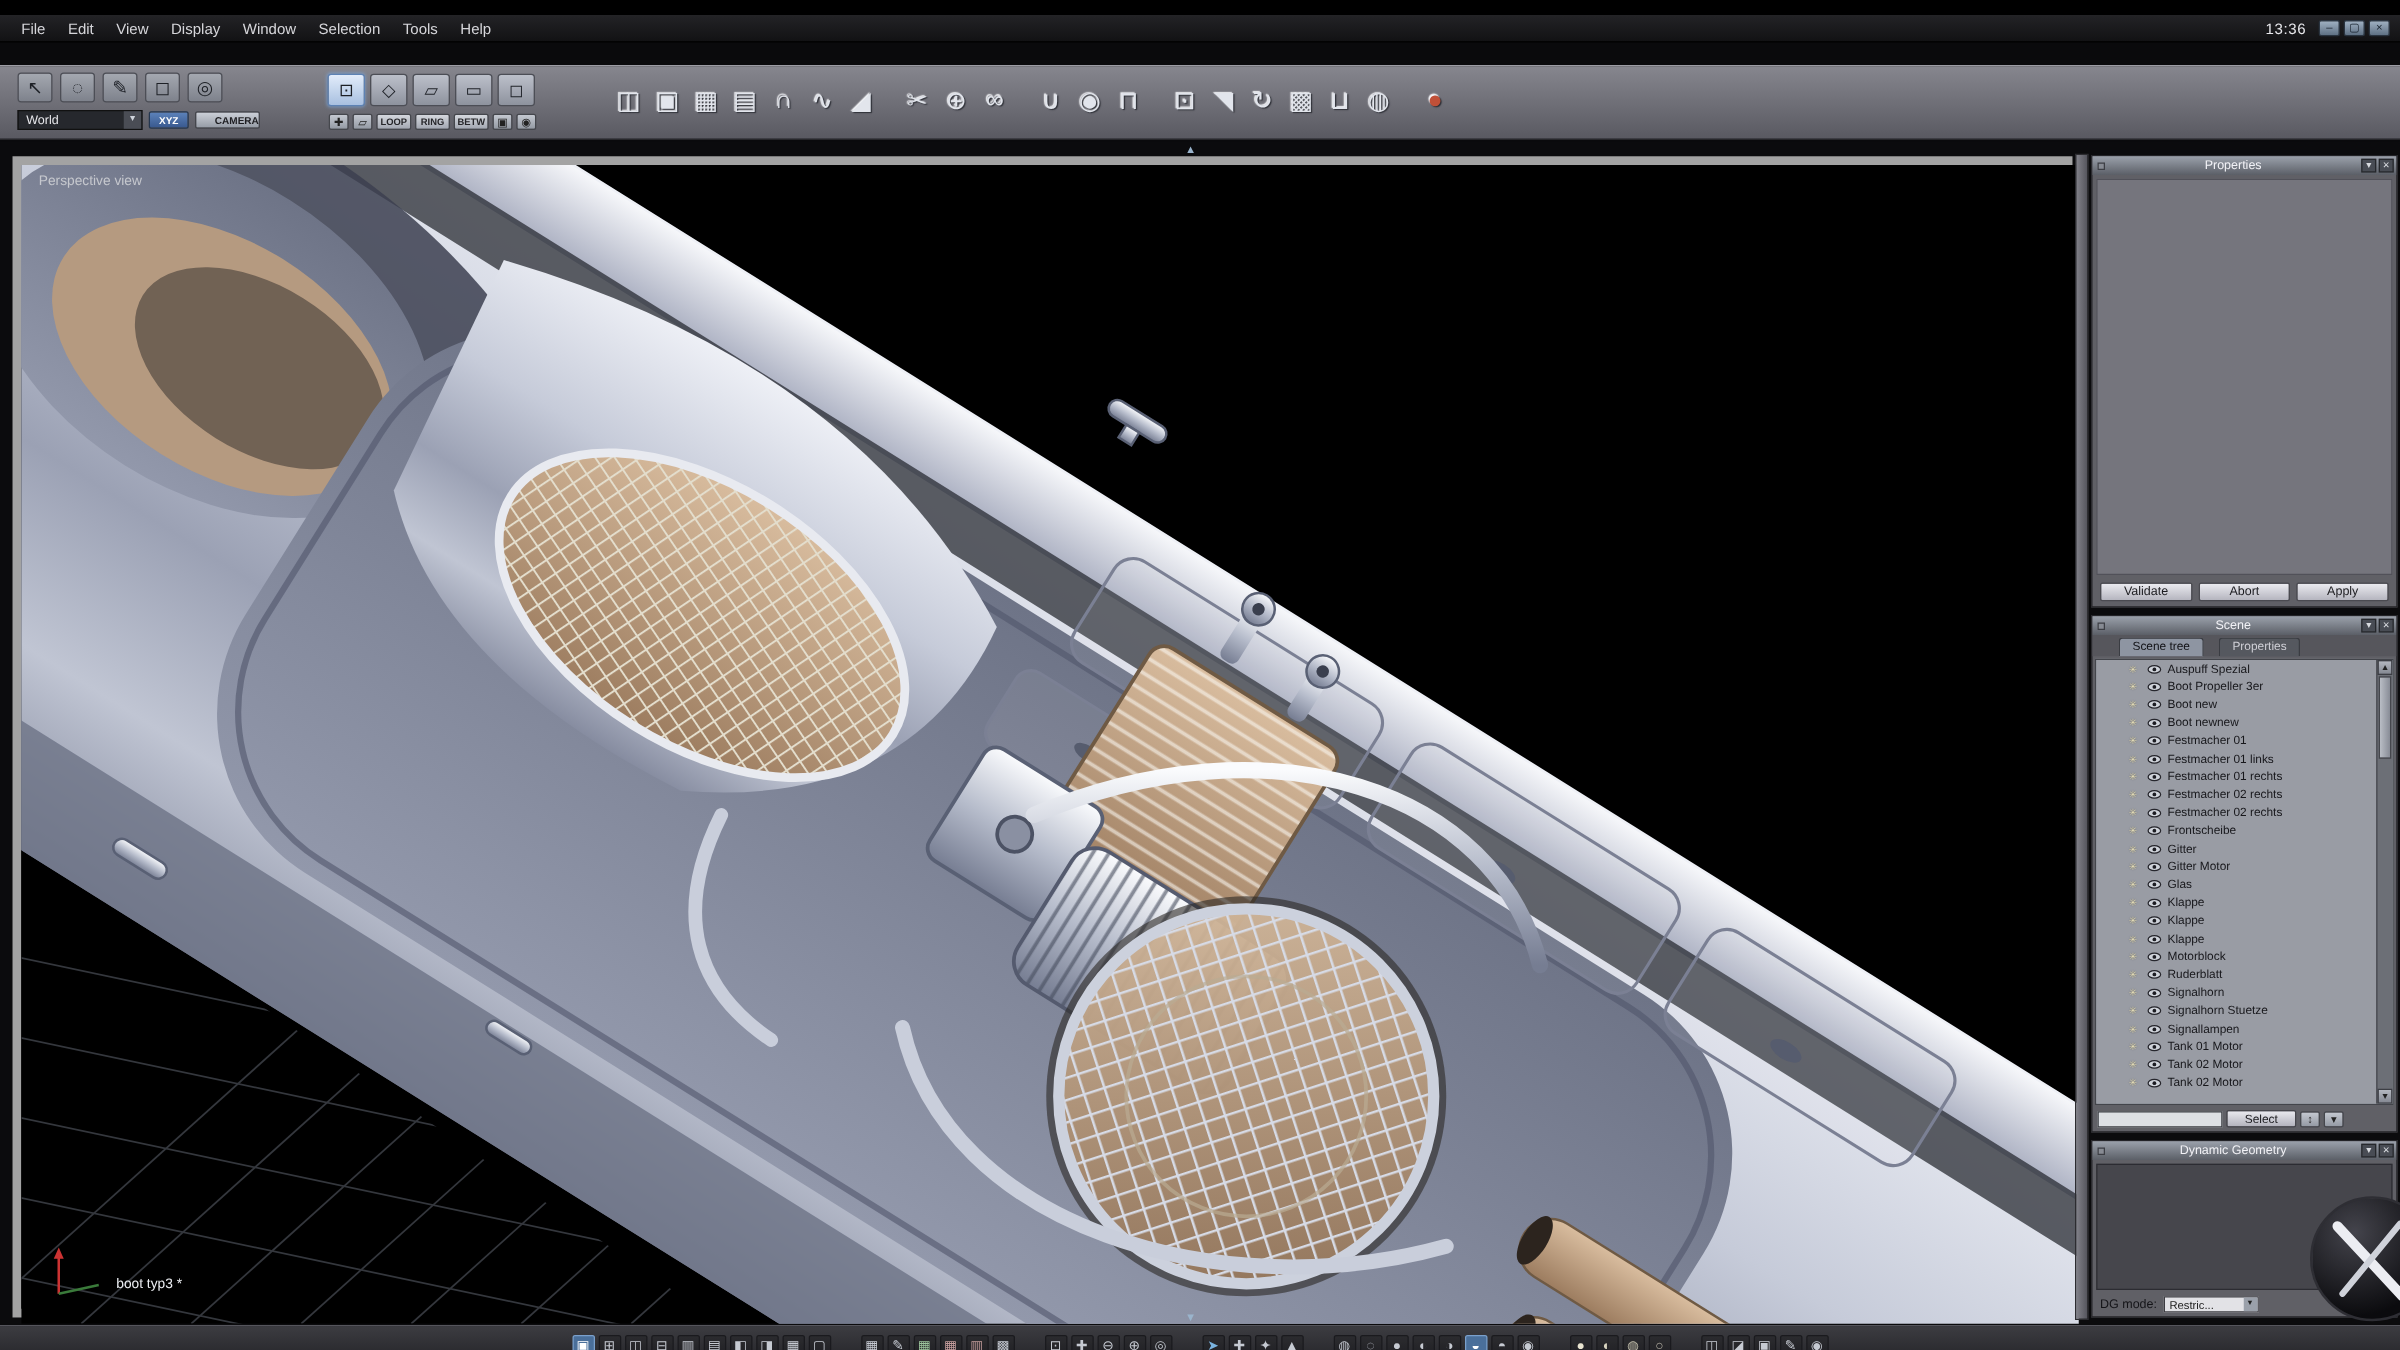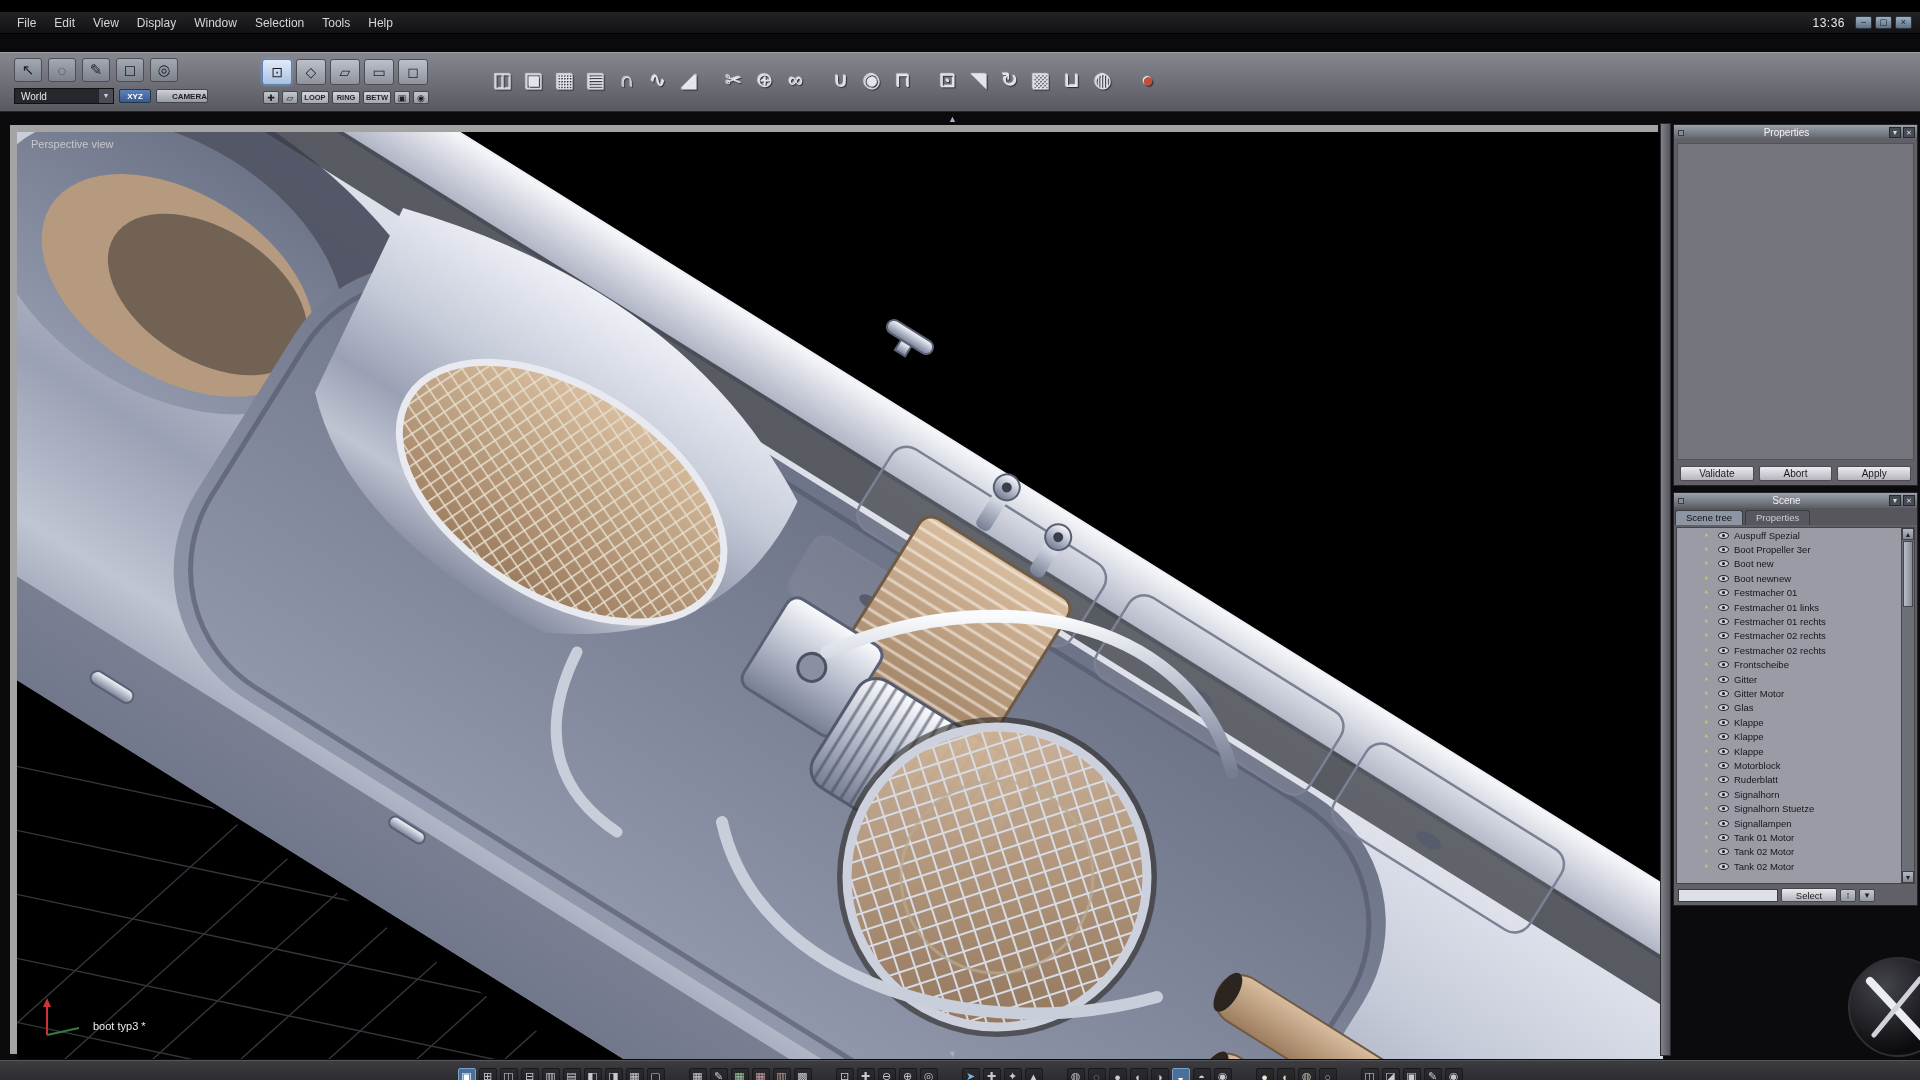--- a/index.html
+++ b/index.html
@@ -52,21 +52,21 @@
   .panel { position:absolute; left:1673px; width:245px; background:#606066; border:1px solid #232327; display:flex; flex-direction:column; }
   .panel-header { height:15px; background:linear-gradient(#9ba1ab,#5b5f67); display:flex; align-items:center; padding:0 2px; flex:0 0 auto; }
   .panel-grip { width:6px; height:6px; background:#878b93; border:1px solid #3c3e44; margin:0 2px; }
   .panel-title { flex:1; text-align:center; font-size:10px; color:#f2f2f6; }
   .ph-btn { width:12px; height:11px; background:#484c54; border:1px solid #26282c; color:#d8dbe0; font-size:7px; line-height:9px; text-align:center; margin-left:2px; }
   #properties-panel { top:112px; height:362px; }
   #properties-panel .panel-body { flex:1; margin:3px; background:#75757d; border:1px solid #515159; }
   .prop-btn-row { display:flex; gap:5px; padding:3px 6px 4px; }
   .prop-btn { flex:1; height:15px; font-size:10px; background:linear-gradient(#ebebf0,#b5b5bf); border:1px solid #4a4a50; border-radius:2px; color:#1c1c20; text-align:center; line-height:14px; }
   #scene-panel { top:480px; height:414px; }
-  .scene-tabs { display:flex; padding:2px 1px 0; gap:2px; background:#56565c; }
+  .scene-tabs { display:flex; padding:2px 21px 0; gap:12px; background:#56565c; }
   .scene-tab { font-size:9.5px; padding:1px 10px 2px; background:#55585f; color:#cfcfd6; border:1px solid #3a3c42; border-bottom:none; border-radius:3px 3px 0 0; }
   .scene-tab.active { background:#8e95a2; color:#101014; }
   .scene-list-wrap { flex:1; display:flex; margin:2px; border:1px solid #43454b; background:#9aA0a8; overflow:hidden; }
   .scene-list { flex:1; background:#999ca4; }
   .scene-row { height:14.4px; display:flex; align-items:center; padding-left:26px; gap:5px; font-size:9.5px; color:#17171b; white-space:nowrap; }
   .star-ic { font-size:8px; color:#e6e0bc; text-shadow:0 0 1px #44403a; width:10px; }
   .eye-ic { width:11px; height:7px; border:1px solid #26262c; border-radius:50%; background:#cfd3da; position:relative; }
   .eye-ic::after { content:""; position:absolute; left:3px; top:1px; width:3px; height:3px; border-radius:50%; background:#1c1c22; }
   .scene-scroll { width:13px; background:#6c6f76; border-left:1px solid #45474d; display:flex; flex-direction:column; }
   .scroll-btn { height:12px; font-size:7px; text-align:center; line-height:11px; background:linear-gradient(#b4b8c0,#848892); color:#222; border:1px solid #3c3e44; }
@@ -508,20 +508,37 @@
       </div>
     </div>
     <div class="scene-bottom">
       <input class="scene-filter" value="" style="">
       <div class="select-btn">Select</div>
       <span class="tiny-btn">↕</span>
       <span class="tiny-btn">▾</span>
     </div>
   </div>
 
+  <div class="panel" id="dyngeo-panel">
+    <div class="panel-header">
+      <span class="panel-grip"></span>
+      <span class="panel-title">Dynamic Geometry</span>
+      <span class="ph-btn">▼</span>
+      <span class="ph-btn">✕</span>
+    </div>
+    <div class="panel-body"></div>
+    <div class="dg-row">
+      <span class="dg-label">DG mode:</span>
+      <div class="dg-dd">
+        <span>Restric...</span>
+        <span class="dd-arrow">▼</span>
+      </div>
+      <span class="dg-sphere"></span>
+    </div>
+  </div>
 
   <div class="bottombar">
     <div class="bgroup">
         <div class="bicon active">▣</div>
         <div class="bicon">⊞</div>
         <div class="bicon">◫</div>
         <div class="bicon">⊟</div>
         <div class="bicon">▥</div>
         <div class="bicon">▤</div>
         <div class="bicon">◧</div>

